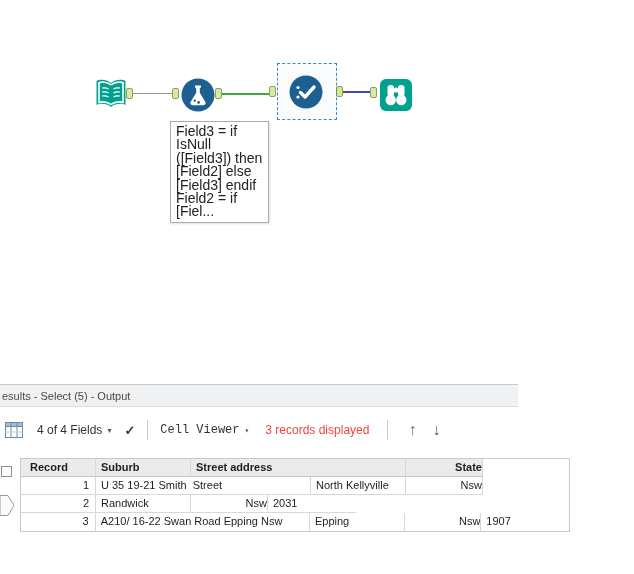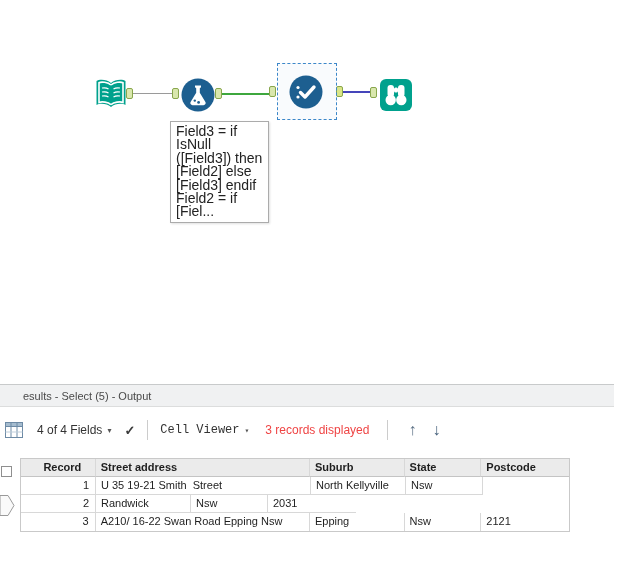--- a/index.html
+++ b/index.html
@@ -17,44 +17,44 @@
   .a1{left:126px;top:88px;}
   .a2{left:172px;top:88px;}
   .a3{left:215px;top:88px;}
   .a4{left:269px;top:86px;}
   .a5{left:336px;top:86px;background:#dbe687;}
   .a6{left:370px;top:87px;}
   .sel-box{position:absolute;left:277px;top:63px;width:60px;height:57px;border:1px dashed #3c87c9;box-sizing:border-box;background:rgba(70,140,200,0.03);}
   .annotation{position:absolute;left:170px;top:121px;width:99px;background:#ffffff;border:1px solid #ababab;box-sizing:border-box;padding:3px 5px;font-size:14px;line-height:13.4px;color:#222222;box-shadow:1px 1px 2px rgba(0,0,0,0.12);}
 
   
-  .results-header{position:absolute;left:0;top:384px;width:614px;height:23px;background:#f0f1f2;border-top:1px solid #c8cacb;border-bottom:1px solid #dcdddd;box-sizing:border-box;font-size:11px;color:#4a4a4a;line-height:22px;padding-left:23px;}
+  .results-header{position:absolute;left:0;top:384px;width:518px;height:23px;background:#f0f1f2;border-top:1px solid #c8cacb;border-bottom:1px solid #dcdddd;box-sizing:border-box;font-size:11px;color:#4a4a4a;line-height:22px;padding-left:2px;}
   .toolbar{position:absolute;left:0;top:408px;width:634px;height:44px;background:#ffffff;display:flex;align-items:center;font-size:12px;color:#333333;}
   .tb-icon{margin-left:5px;display:inline-flex;}
   .tb-item{margin-left:14px;cursor:pointer;display:inline-flex;align-items:center;}
   .caret{font-size:8px;color:#555555;margin-left:5px;}
   .tb-check{margin-left:13px;font-size:13px;font-weight:bold;color:#3b3b3b;cursor:pointer;}
   .sep{width:1px;height:20px;background:#cccccc;margin:0 12px;}
   .tb-text{margin-left:2px;color:#ef4444;}
   .tb-arrow{font-size:16px;color:#5c7186;margin:0 8px;cursor:pointer;line-height:16px;}
   .tb-arrow.down{color:#46617c;}
 
   .strip-checkbox{position:absolute;left:1px;top:466px;width:11px;height:11px;background:#ffffff;border:1px solid #8f8f8f;box-sizing:border-box;}
   .record-pointer{position:absolute;left:0px;top:495px;}
 
   .grid{position:absolute;left:20px;top:458px;width:550px;border:1px solid #c9c9c9;box-sizing:border-box;background:#ffffff;font-size:11px;color:#1e1e1e;}
   .row{display:flex;height:18px;line-height:17px;}
   .cell{box-sizing:border-box;border-right:1px solid #d8d8d8;border-bottom:1px solid #d8d8d8;white-space:pre;overflow:hidden;padding-left:5px;}
   .c0{width:75px;}
   .c1{width:215px;}
   .c2{width:95px;}
-  .c3{width:77px;}
+  .c3{width:77px;text-align:right;}
   .c4{width:88px;border-right:none;}
   .row.head .cell{background:#ebebeb;font-weight:bold;border-bottom:1px solid #c4c4c4;}
-  .row.head .c0{padding-left:9px;text-align:center;}
+  .row.head .c0{padding-left:9px;}
   .cell.num{text-align:right;padding-right:6px;padding-left:0;}
   .row:last-child .cell{border-bottom:none;}
 </style>
 </head>
 <body>
 
 <div id="app">
 
   <div class="canvas">
 
@@ -161,39 +161,38 @@
 
   <span class="record-pointer">
     <svg width="15" height="21" viewBox="0 0 15 21">
       <polygon points="0,0.5 8,0.5 14,10.5 8,20.5 0,20.5" fill="#fafafa" stroke="#9a9a9a"></polygon>
     </svg>
   </span>
 
   <div class="grid">
     <div class="row head">
       <div class="cell c0">Record</div>
+      <div class="cell c2">Suburb</div>
       <div class="cell c1">Street address</div>
-      <div class="cell c2">Suburb</div>
       <div class="cell c3">State</div>
-      <div class="cell c4">Postcode</div>
     </div>
     <div class="row">
       <div class="cell c0 num">1</div>
       <div class="cell c1">U 35 19-21 Smith  Street</div>
       <div class="cell c2">North Kellyville</div>
       <div class="cell c3">Nsw</div>
     </div>
     <div class="row">
       <div class="cell c0 num">2</div>
       <div class="cell c2">Randwick</div>
       <div class="cell c3">Nsw</div>
       <div class="cell c4">2031</div>
     </div>
     <div class="row">
       <div class="cell c0 num">3</div>
       <div class="cell c1">A210/ 16-22 Swan Road Epping Nsw</div>
       <div class="cell c2">Epping</div>
       <div class="cell c3">Nsw</div>
-      <div class="cell c4">2121</div>
+      <div class="cell c4">1907</div>
     </div>
   </div>
 
 </div>
 
 </body></html>

